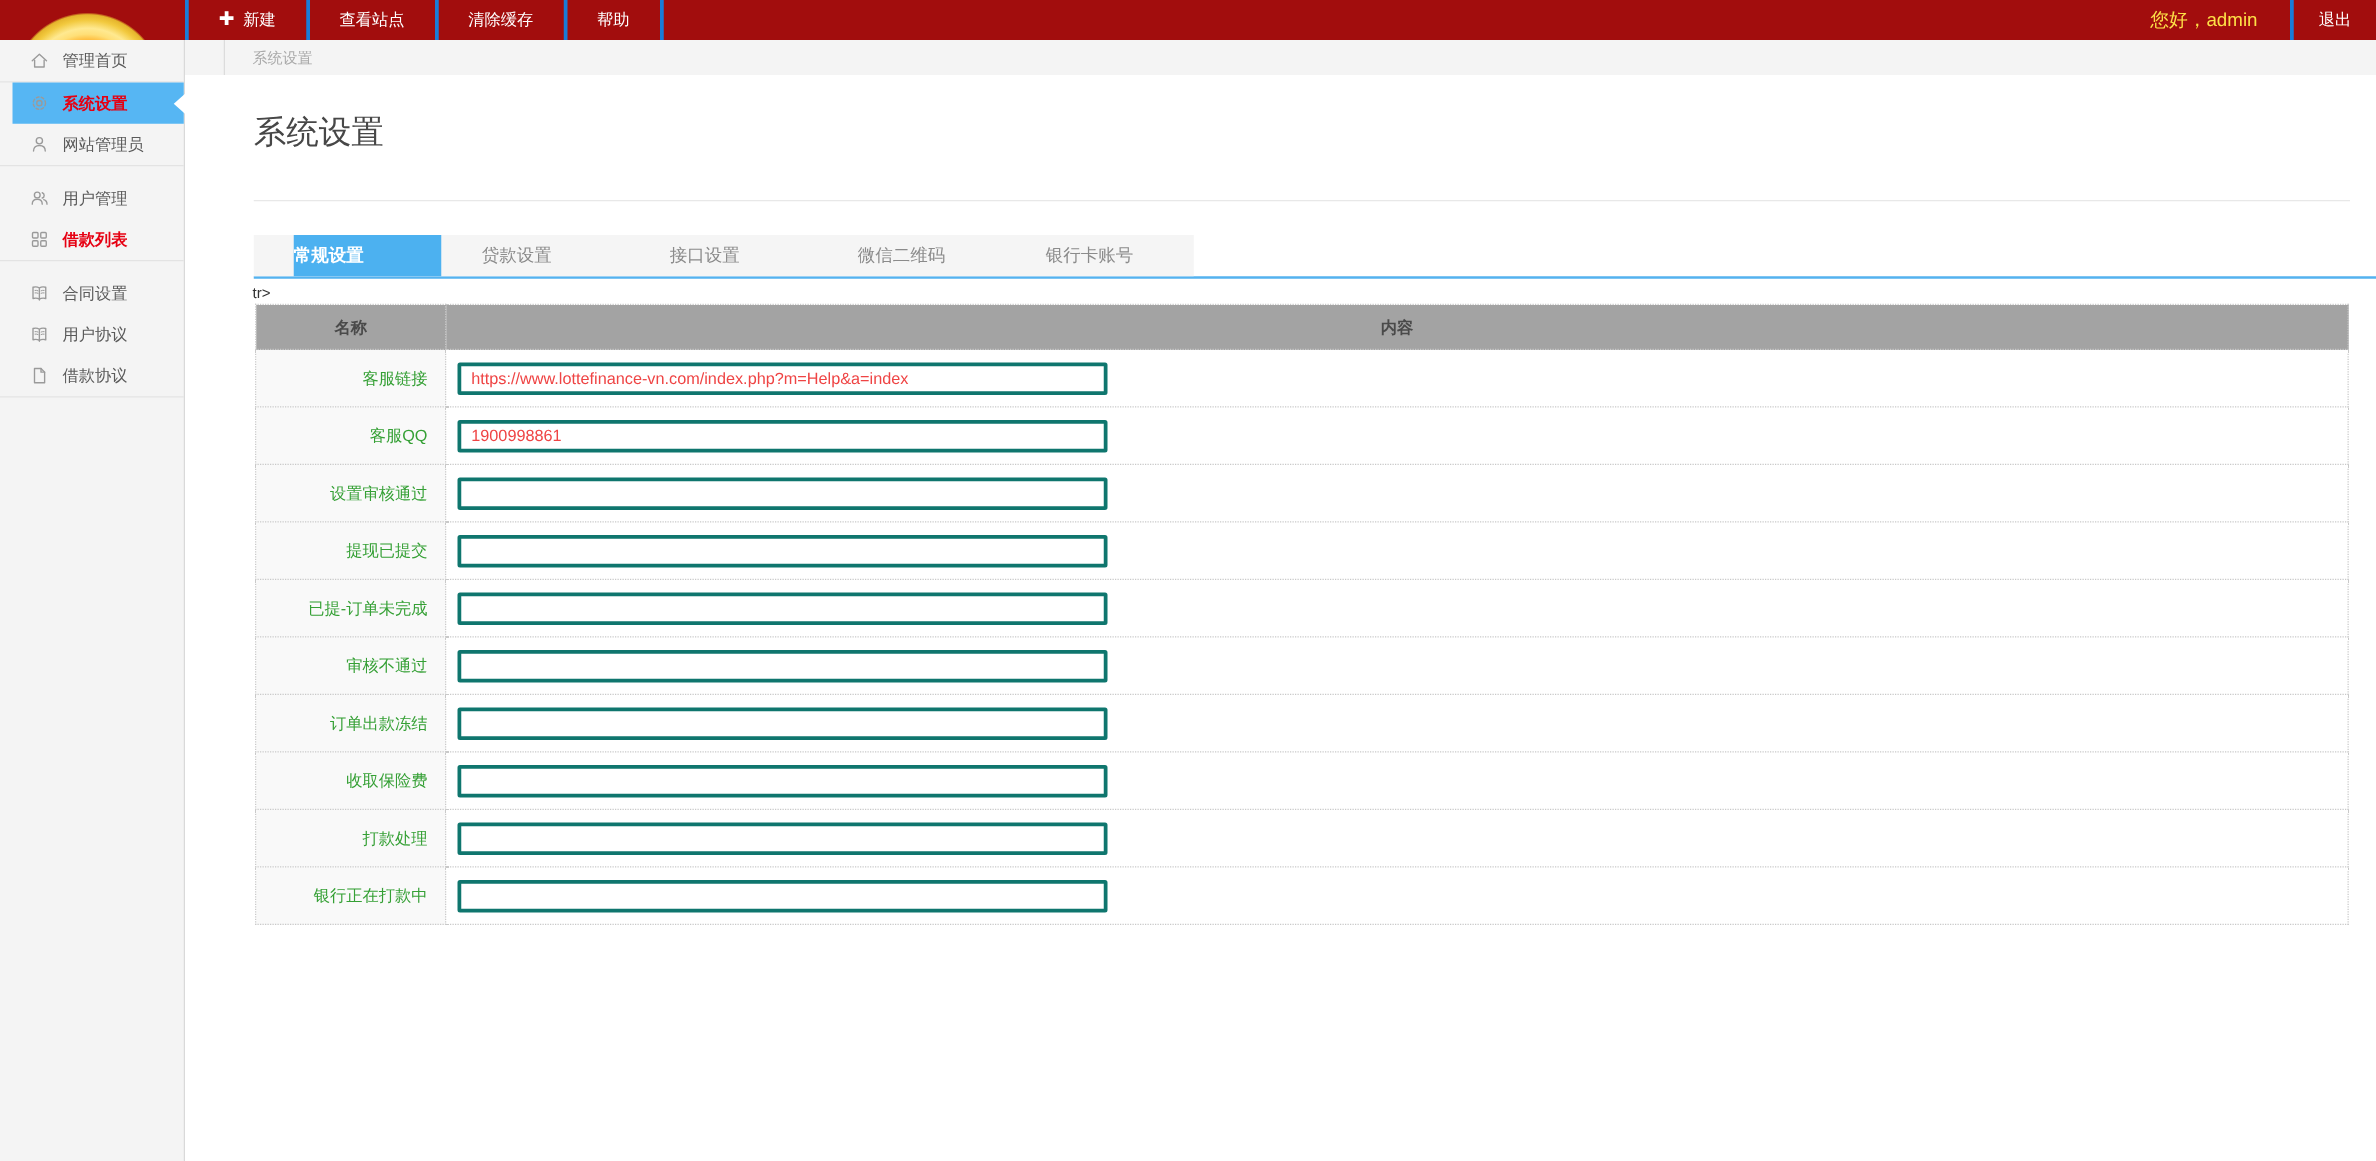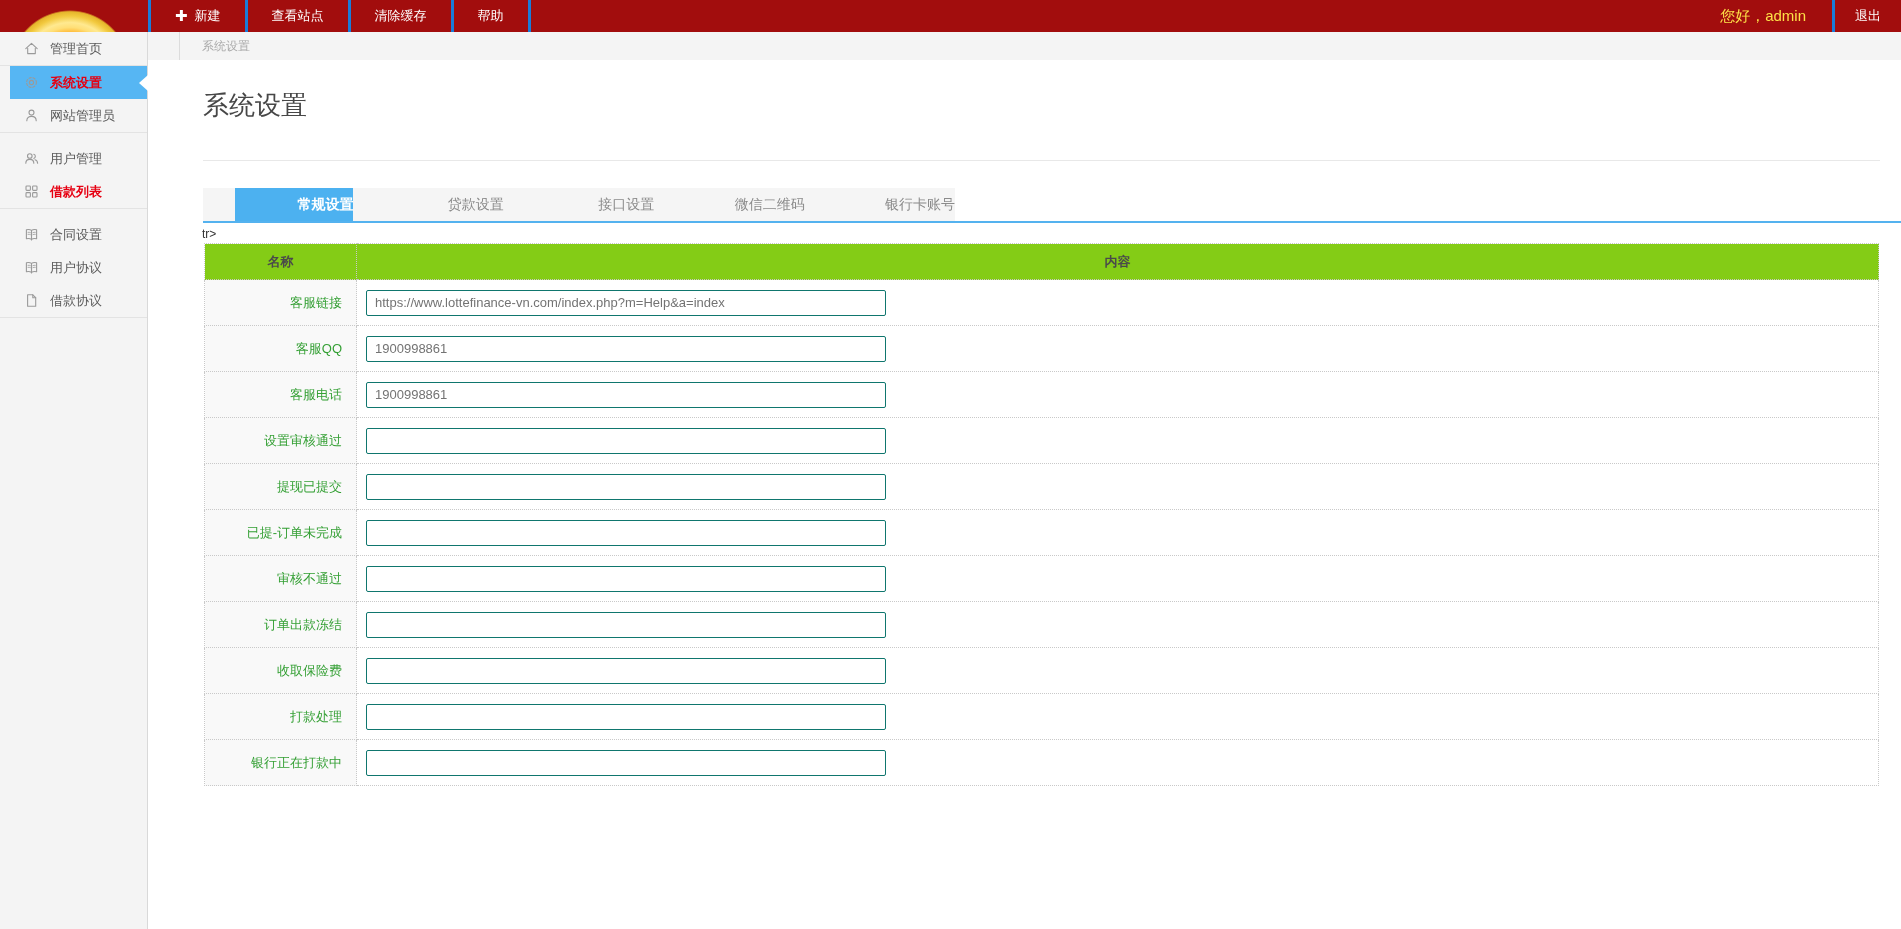--- a/index.html
+++ b/index.html
@@ -33,32 +33,32 @@
   .side-item.active{background:#56b6f3;}
   .side-item.active .lbl{color:#e60012;font-weight:bold;}
   .side-item.active .arrow{position:absolute;right:-1px;top:50%;margin-top:-8px;width:0;height:0;
     border-top:8px solid transparent;border-bottom:8px solid transparent;border-right:9px solid #fff;}
   
   .content{position:absolute;left:148px;top:60px;width:1753px;bottom:0;background:#fff;overflow:hidden;}
   .page-title{margin:28px 0 0 55px;font-size:26px;font-weight:normal;color:#474747;}
   .title-divider{margin:37px 0 0 55px;width:1677px;height:1px;background:#e8e8e8;}
   .tabs-wrap{margin:27px 0 0 55px;width:1698px;border-bottom:2px solid #54b2ef;}
   .tabs{display:flex;width:752px;background:#f5f5f5;}
-  .tab{width:122px;height:33px;line-height:33px;text-align:right;font-size:14px;color:#8b8b8b;cursor:pointer;margin-left:32px;}
+  .tab{width:122px;height:33px;line-height:33px;text-align:left;font-size:14px;color:#8b8b8b;cursor:pointer;margin-left:32px;}
   .tab.active{background:#4cb1f0;color:#fff;font-weight:bold;}
   .stray{margin:4px 0 2px 54px;font-size:12px;color:#333;}
   
   .settings-table{margin-left:56px;width:1675px;border-collapse:collapse;table-layout:fixed;}
   .settings-table th,.settings-table td{border:1px dotted #c9c9c9;box-sizing:border-box;}
-  .settings-table th{height:36px;background:#84cc16;font-size:13px;font-weight:bold;color:#4a4a4a;text-align:center;}
+  .settings-table th{height:36px;background:#a3a3a3;font-size:13px;font-weight:bold;color:#4a4a4a;text-align:center;}
   .settings-table td{height:46px;}
   td.cell-label{background:#f9f9f9;text-align:right;padding-right:14px;font-size:13px;color:#35a035;}
   td.cell-value{background:#fff;padding-left:9px;}
-  .cell-value input{width:520px;height:26px;box-sizing:border-box;border:1px solid #0f766e;border-radius:2px;
-      padding:0 8px;font-size:13px;color:#737373;font-family:"Liberation Sans","DejaVu Sans",sans-serif;outline:none;background:#fff;}
+  .cell-value input{width:520px;height:26px;box-sizing:border-box;border:3px solid #0f766e;border-radius:2px;
+      padding:0 8px;font-size:13px;color:#ef4444;font-family:"Liberation Sans","DejaVu Sans",sans-serif;outline:none;background:#fff;}
 </style>
 </head>
 <body>
 
 <div class="topbar">
   <div class="logo">
     <div class="sun"></div>
   </div>
   <div class="topsep"></div>
   <nav id="topmenu" style="display:flex;align-items:stretch;">
@@ -209,24 +209,20 @@
     <tbody id="table-body">
         <tr>
           <td class="cell-label">客服链接</td>
           <td class="cell-value"><input type="text" value="https://www.lottefinance-vn.com/index.php?m=Help&amp;a=index" style=""></td>
         </tr>
         <tr>
           <td class="cell-label">客服QQ</td>
           <td class="cell-value"><input type="text" value="1900998861" style=""></td>
         </tr>
         <tr>
-          <td class="cell-label">客服电话</td>
-          <td class="cell-value"><input type="text" value="1900998861" style=""></td>
-        </tr>
-        <tr>
           <td class="cell-label">设置审核通过</td>
           <td class="cell-value"><input type="text" value="" style=""></td>
         </tr>
         <tr>
           <td class="cell-label">提现已提交</td>
           <td class="cell-value"><input type="text" value="" style=""></td>
         </tr>
         <tr>
           <td class="cell-label">已提-订单未完成</td>
           <td class="cell-value"><input type="text" value="" style=""></td>

